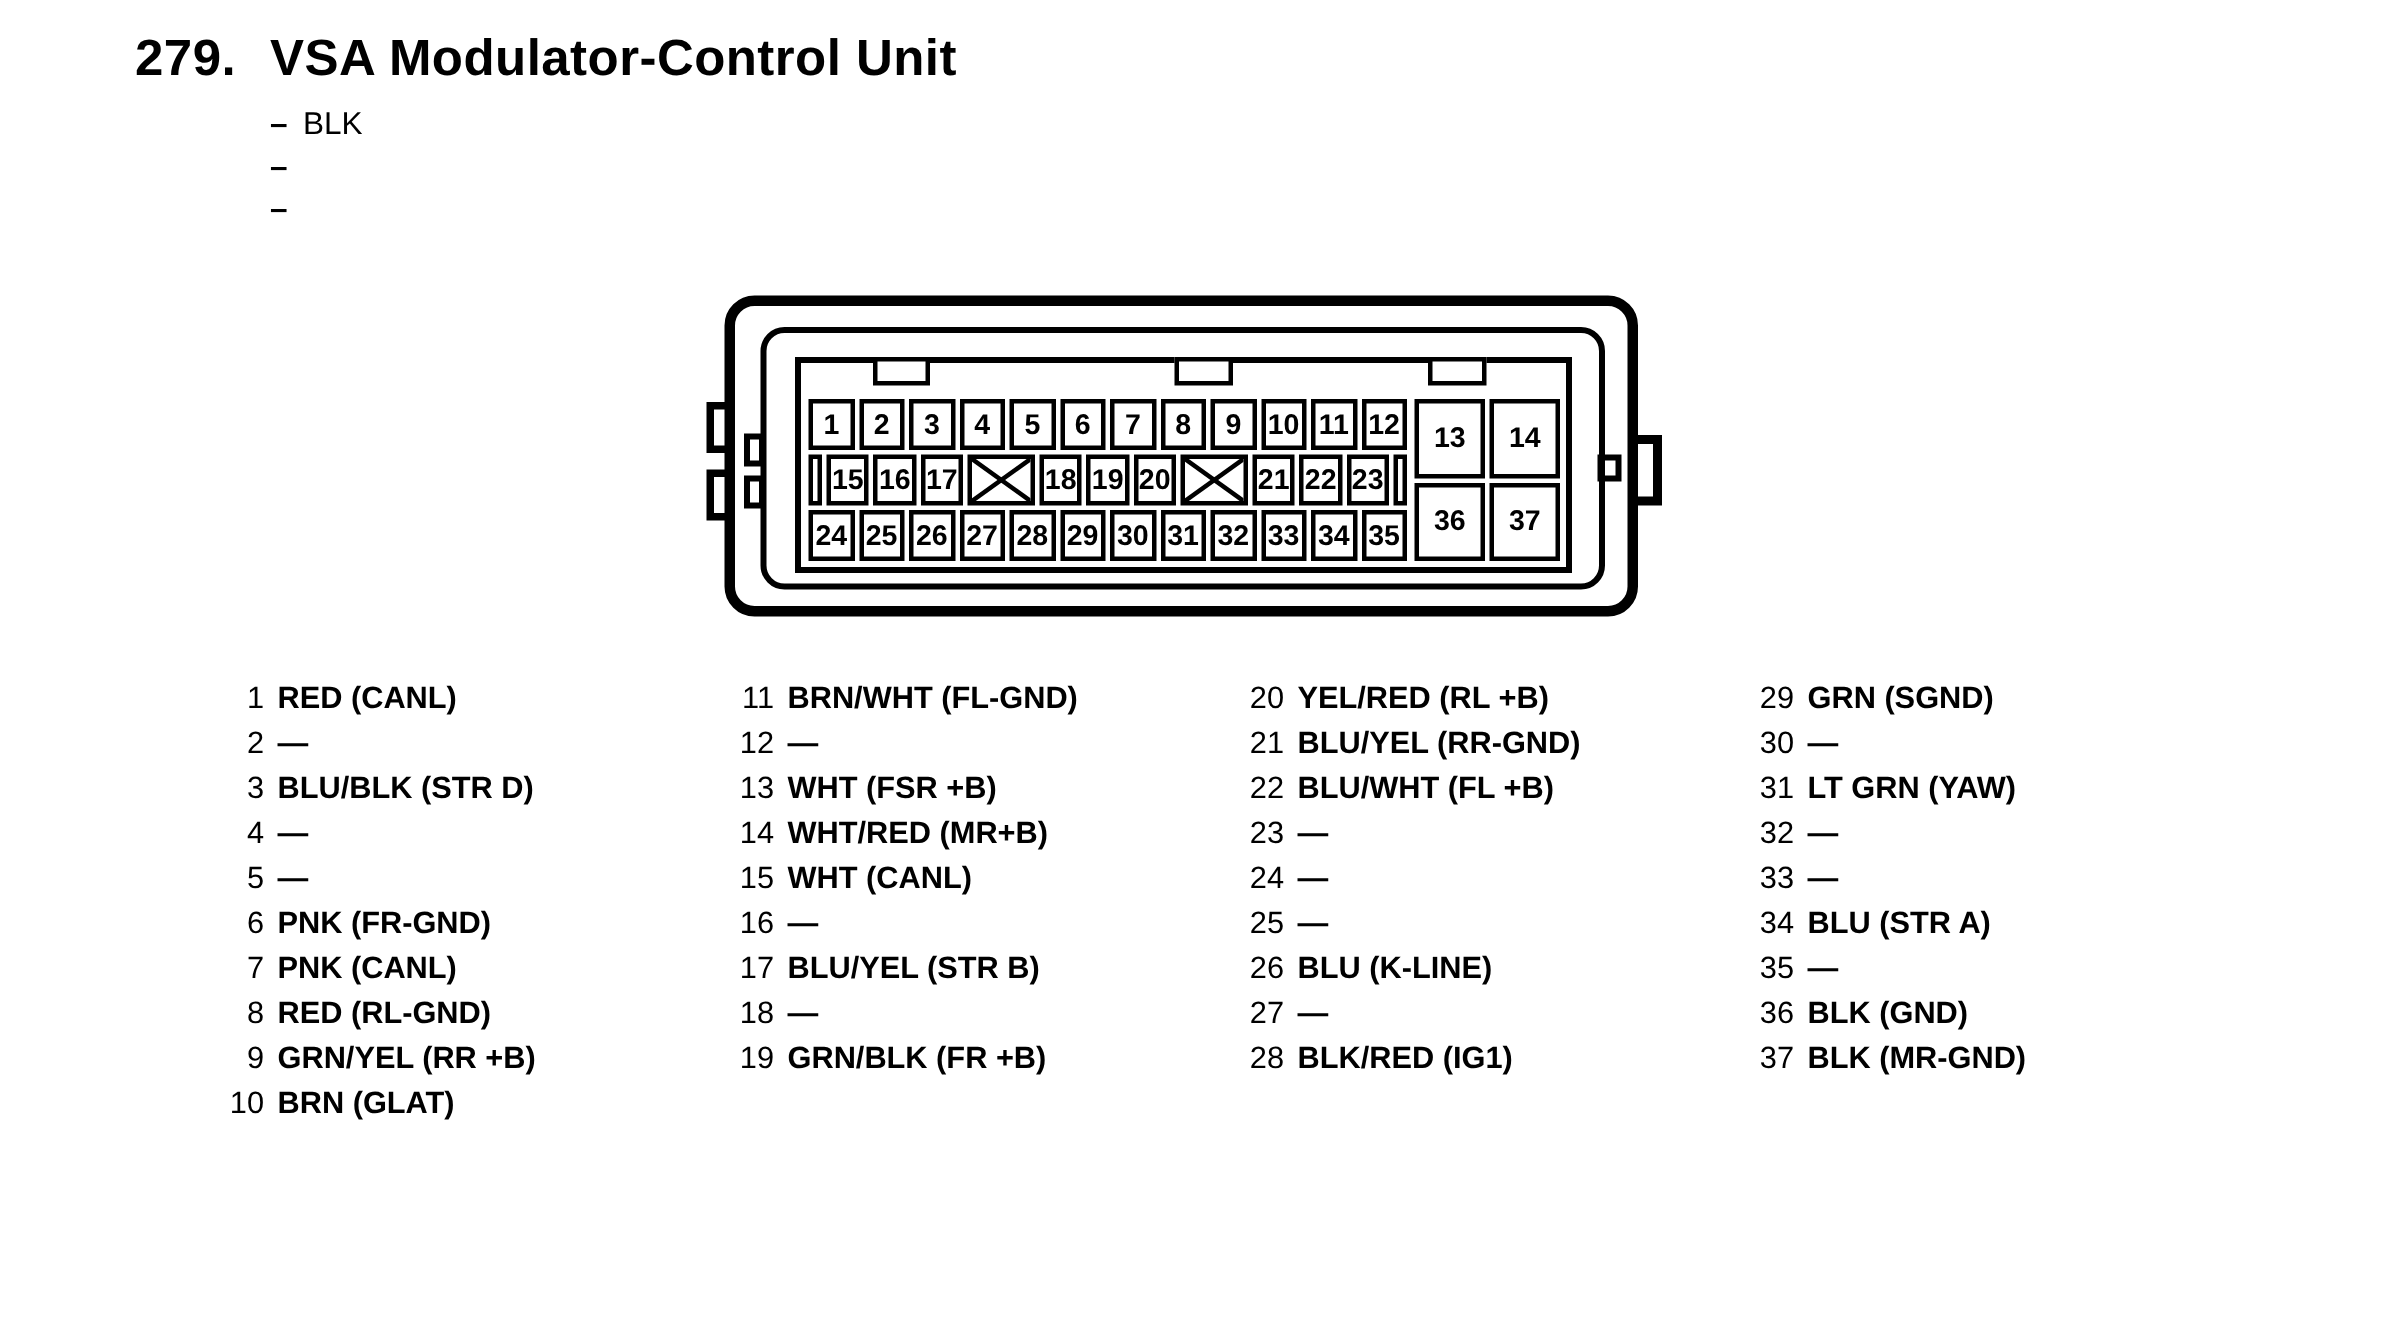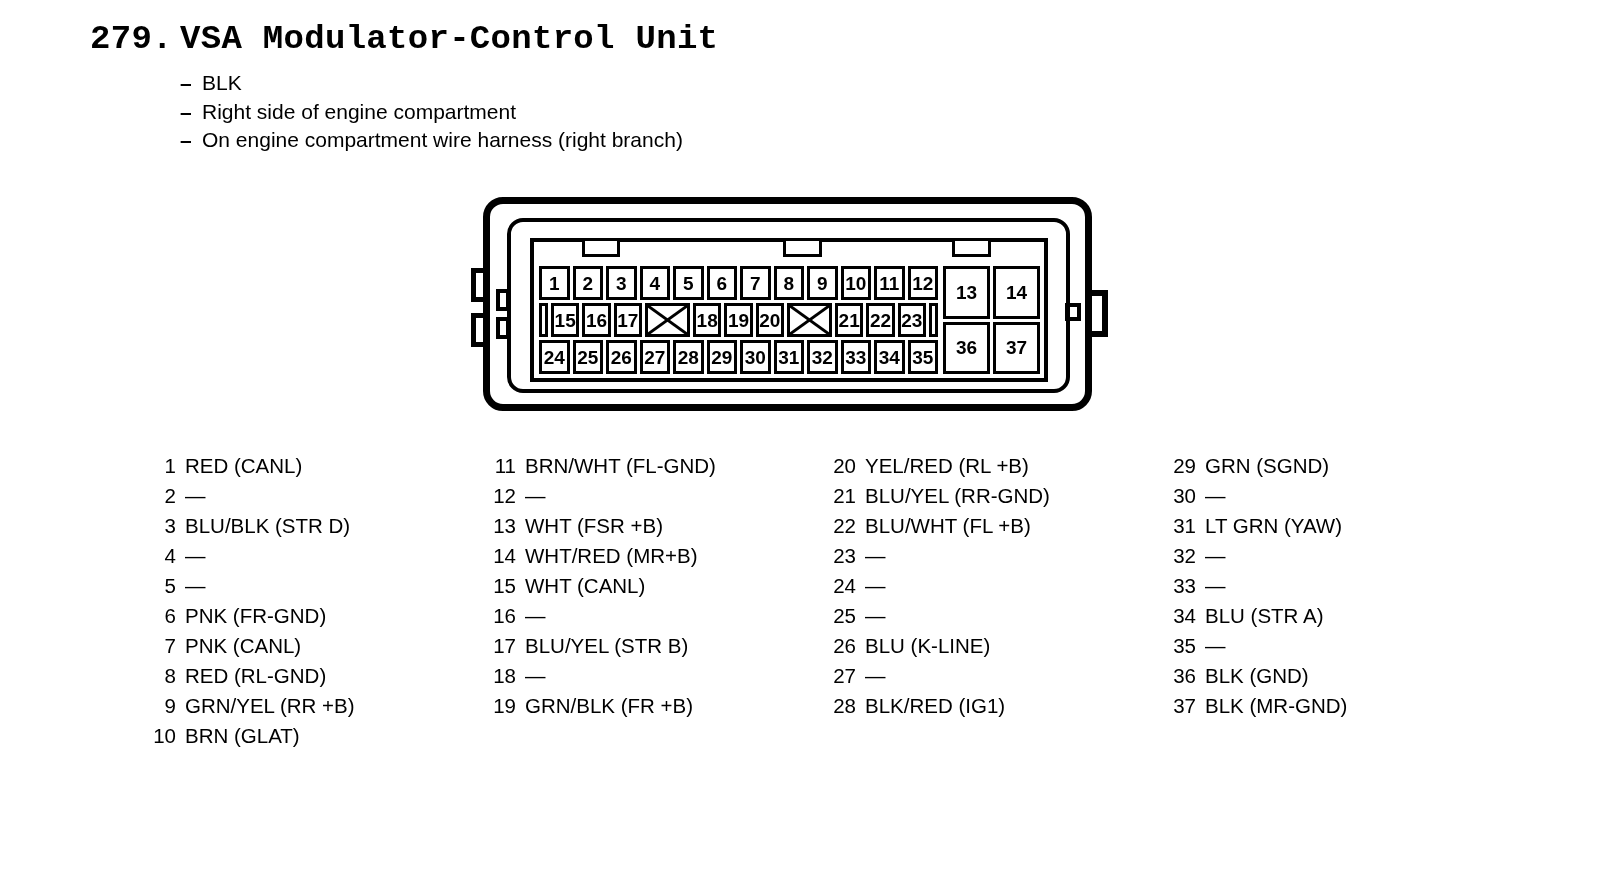--- a/index.html
+++ b/index.html
@@ -1,21 +1,21 @@
 <!DOCTYPE html>
 <html><head>
 <meta charset="utf-8">
 <style>
   html,body{margin:0;padding:0;background:#fff;}
   .page{
     position:relative;width:1600px;height:884px;background:#ffffff;
     font-family:"Liberation Sans",sans-serif;color:#000;overflow:hidden;
   }
   
-  .title{position:absolute;left:90px;top:20px;font-size:34px;font-weight:bold;letter-spacing:.3px;white-space:nowrap;font-family:Liberation Mono, monospace;}
+  .title{position:absolute;left:90px;top:20px;font-size:34px;font-weight:bold;letter-spacing:.3px;white-space:nowrap;}
   .title-number{display:inline-block;width:90px;}
   .notes{position:absolute;left:180px;top:69px;font-size:21px;}
   .note-line{height:28.6px;display:flex;align-items:center;white-space:nowrap;}
   .note-dash{display:inline-block;width:22px;font-weight:bold;}
   
   .connector{position:absolute;left:483px;top:197px;width:609px;height:214px;}
   .bump{position:absolute;background:#fff;border:5px solid #000;box-sizing:border-box;}
   .bump-l1{left:-12px;top:71px;width:19px;height:34px;}
   .bump-l2{left:-12px;top:116px;width:19px;height:34px;}
   .bump-r{right:-16px;top:93px;width:24px;height:47px;border-width:6px;}
@@ -42,42 +42,40 @@
   .cell.cross{flex:0 0 45px;position:relative;padding:0;}
   .cell.cross svg{position:absolute;inset:0;width:100%;height:100%;display:block;}
   .cell.cross line{stroke:#000;stroke-width:3.4;}
   .grid-right{flex:0 0 97px;display:flex;flex-direction:column;gap:3px;}
   
   .pin-list{position:absolute;inset:0;}
   .pin-col{position:absolute;top:451px;}
   .pin-col-0{left:132px;} .pin-col-1{left:472px;} .pin-col-2{left:812px;} .pin-col-3{left:1152px;}
   .pin-entry{height:30px;display:flex;align-items:center;font-size:20.5px;white-space:nowrap;}
   .pin-num{display:inline-block;width:44px;text-align:right;}
-  .pin-label{margin-left:9px;}
+  .pin-label{margin-left:9px;font-weight:bold;}
 </style>
 </head>
 <body>
 
 <div class="page">
 
   <div class="title">
     <span class="title-number">279.</span><span>VSA Modulator-Control Unit</span>
   </div>
   <div class="notes">
       <div class="note-line">
         <span class="note-dash">–</span>
         <span>BLK</span>
       </div>
       <div class="note-line">
         <span class="note-dash">–</span>
-        <span>Right side of engine compartment</span>
       </div>
       <div class="note-line">
         <span class="note-dash">–</span>
-        <span>On engine compartment wire harness (right branch)</span>
       </div>
     </div>
 
   <div class="connector">
     <div class="bump bump-l1"></div>
     <div class="bump bump-l2"></div>
     <div class="bump bump-r"></div>
     <div class="shell-outer"></div>
     <div class="nub nub-l1"></div>
     <div class="nub nub-l2"></div>

